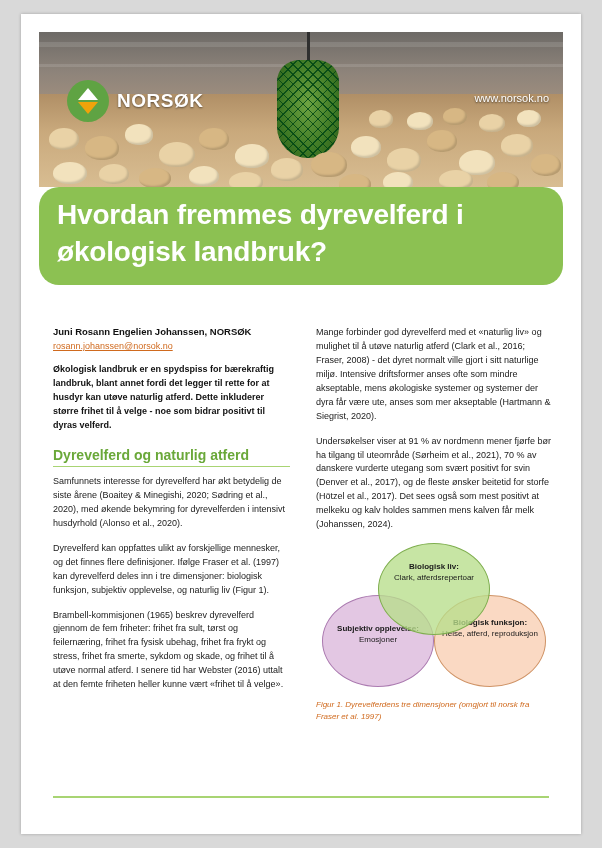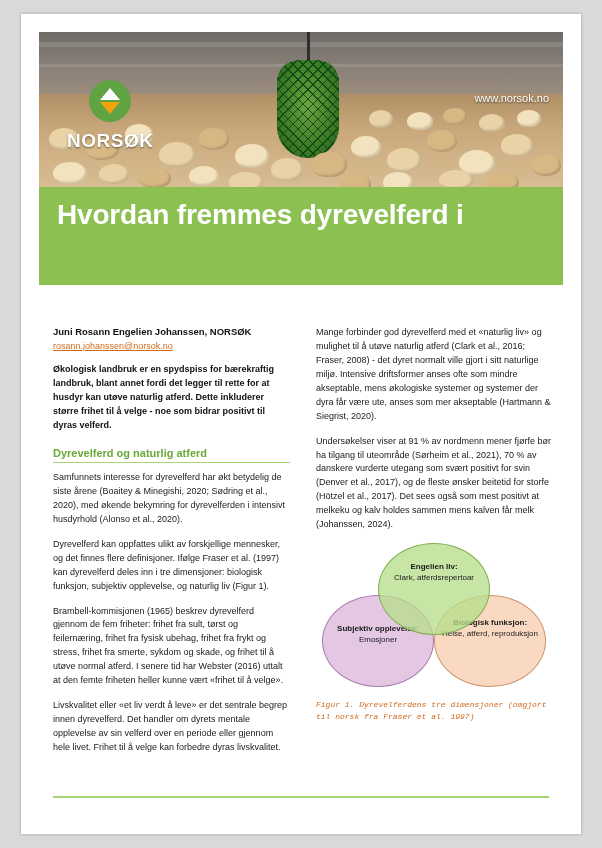--- a/index.html
+++ b/index.html
@@ -78,21 +78,20 @@
   }
 
   
   .logo-badge {
     position: absolute;
     left: 28px;
     top: 48px;
     display: flex;
     align-items: center;
     gap: 8px;
-    flex-direction: column;
   }
   .logo-mark {
     width: 42px; height: 42px;
     border-radius: 50%;
     background: #5fa343;
     position: relative;
   }
   .logo-mark .tri-up {
     position: absolute; left: 11px; top: 8px;
     width: 0; height: 0;
@@ -127,20 +126,21 @@
   
   .title-band {
     position: absolute;
     left: 18px;
     top: 173px;
     width: 524px;
     height: 98px;
     background: #8cc152;
     box-sizing: border-box;
     padding: 10px 18px 0 18px;
+    border-radius: 20px;
   }
   .title-band h1 {
     margin: 0;
     color: #ffffff;
     font-size: 28px;
     font-weight: bold;
     line-height: 1.32;
     letter-spacing: -0.2px;
   }
 
@@ -186,21 +186,21 @@
     display: block;
   }
   .lede {
     font-size: 9px;
     font-weight: bold;
     line-height: 1.55;
     color: #111;
     margin: 12px 0 14px 0;
   }
   .section-head {
-    font-size: 11px;
+    font-size: 14px;
     color: #6aa839;
     font-weight: bold;
     margin: 0 0 3px 0;
   }
   .rule {
     height: 1px;
     background: #a8d473;
     margin: 0 0 8px 0;
   }
   p.body {
@@ -255,21 +255,20 @@
     background: rgba(248,206,178,0.78);
     border: 1px solid #cf9366;
     padding-top: 22px;
   }
   .figcaption {
     font-size: 8px;
     color: #d06a1e;
     font-style: italic;
     line-height: 1.45;
     margin: 6px 0 0 0;
-    font-family: Liberation Mono, monospace;
   }
 
   .footer-rule {
     position: absolute;
     left: 32px;
     top: 782px;
     width: 496px;
     height: 2px;
     background: #a8d473;
   }
@@ -325,55 +324,55 @@
       </div>
       <div class="logo-text">NORSØK</div>
     </div>
 
     <div class="hero-url">www.norsok.no</div>
   </div>
 
   <div class="title-band">
     <h1>
       <span>Hvordan fremmes dyrevelferd i</span><br>
+      <span>økologisk landbruk?</span>
     </h1>
   </div>
 
 
   <div class="cols">
 
     <div class="col">
       <p class="author">Juni Rosann Engelien Johanssen, NORSØK</p>
       <a class="email" href="#">rosann.johanssen@norsok.no</a>
       <p class="lede">Økologisk landbruk er en spydspiss for bærekraftig landbruk, blant annet fordi det legger til rette for at husdyr kan utøve naturlig atferd. Dette inkluderer større frihet til å velge - noe som bidrar positivt til dyras velferd.</p>
 
       <div class="section-head">Dyrevelferd og naturlig atferd</div>
       <div class="rule"></div>
 
       <p class="body">Samfunnets interesse for dyrevelferd har økt betydelig de siste årene (Boaitey &amp; Minegishi, 2020; Sødring et al., 2020), med økende bekymring for dyrevelferden i intensivt husdyrhold (Alonso et al., 2020).</p>
       <p class="body">Dyrevelferd kan oppfattes ulikt av forskjellige mennesker, og det finnes flere definisjoner. Ifølge Fraser et al. (1997) kan dyrevelferd deles inn i tre dimensjoner: biologisk funksjon, subjektiv opplevelse, og naturlig liv (Figur 1).</p>
       <p class="body">Brambell-kommisjonen (1965) beskrev dyrevelferd gjennom de fem friheter: frihet fra sult, tørst og feilernæring, frihet fra fysisk ubehag, frihet fra frykt og stress, frihet fra smerte, sykdom og skade, og frihet til å utøve normal atferd. I senere tid har Webster (2016) uttalt at den femte friheten heller kunne vært «frihet til å velge».</p>
-      <p class="body">Livskvalitet eller «et liv verdt å leve» er det sentrale begrep innen dyrevelferd. Det handler om dyrets mentale opplevelse av sin velferd over en periode eller gjennom hele livet. Frihet til å velge kan forbedre dyras livskvalitet.</p>
     </div>
 
     <div class="col">
       <p class="body">Mange forbinder god dyrevelferd med et «naturlig liv» og mulighet til å utøve naturlig atferd (Clark et al., 2016; Fraser, 2008) - det dyret normalt ville gjort i sitt naturlige miljø. Intensive driftsformer anses ofte som mindre akseptable, mens økologiske systemer og systemer der dyra får være ute, anses som mer akseptable (Hartmann &amp; Siegrist, 2020).</p>
       <p class="body">Undersøkelser viser at 91 % av nordmenn mener fjørfe bør ha tilgang til uteområde (Sørheim et al., 2021), 70 % av danskere vurderte utegang som svært positivt for svin (Denver et al., 2017), og de fleste ønsker beitetid for storfe (Hötzel et al., 2017). Det sees også som mest positivt at melkeku og kalv holdes sammen mens kalven får melk (Johanssen, 2024).</p>
 
       <div class="figure">
         <div class="venn venn-right">
           <div class="t">Biologisk funksjon:</div>
           <div class="s">Helse, atferd, reproduksjon</div>
         </div>
         <div class="venn venn-left">
           <div class="t">Subjektiv opplevelse:</div>
           <div class="s">Emosjoner</div>
         </div>
         <div class="venn venn-top">
-          <div class="t">Engelien liv:</div>
+          <div class="t">Biologisk liv:</div>
           <div class="s">Clark, atferdsrepertoar</div>
         </div>
       </div>
 
       <p class="figcaption">Figur 1. Dyrevelferdens tre dimensjoner (omgjort til norsk fra Fraser et al. 1997)</p>
     </div>
 
   </div>
 
   <div class="footer-rule"></div>

